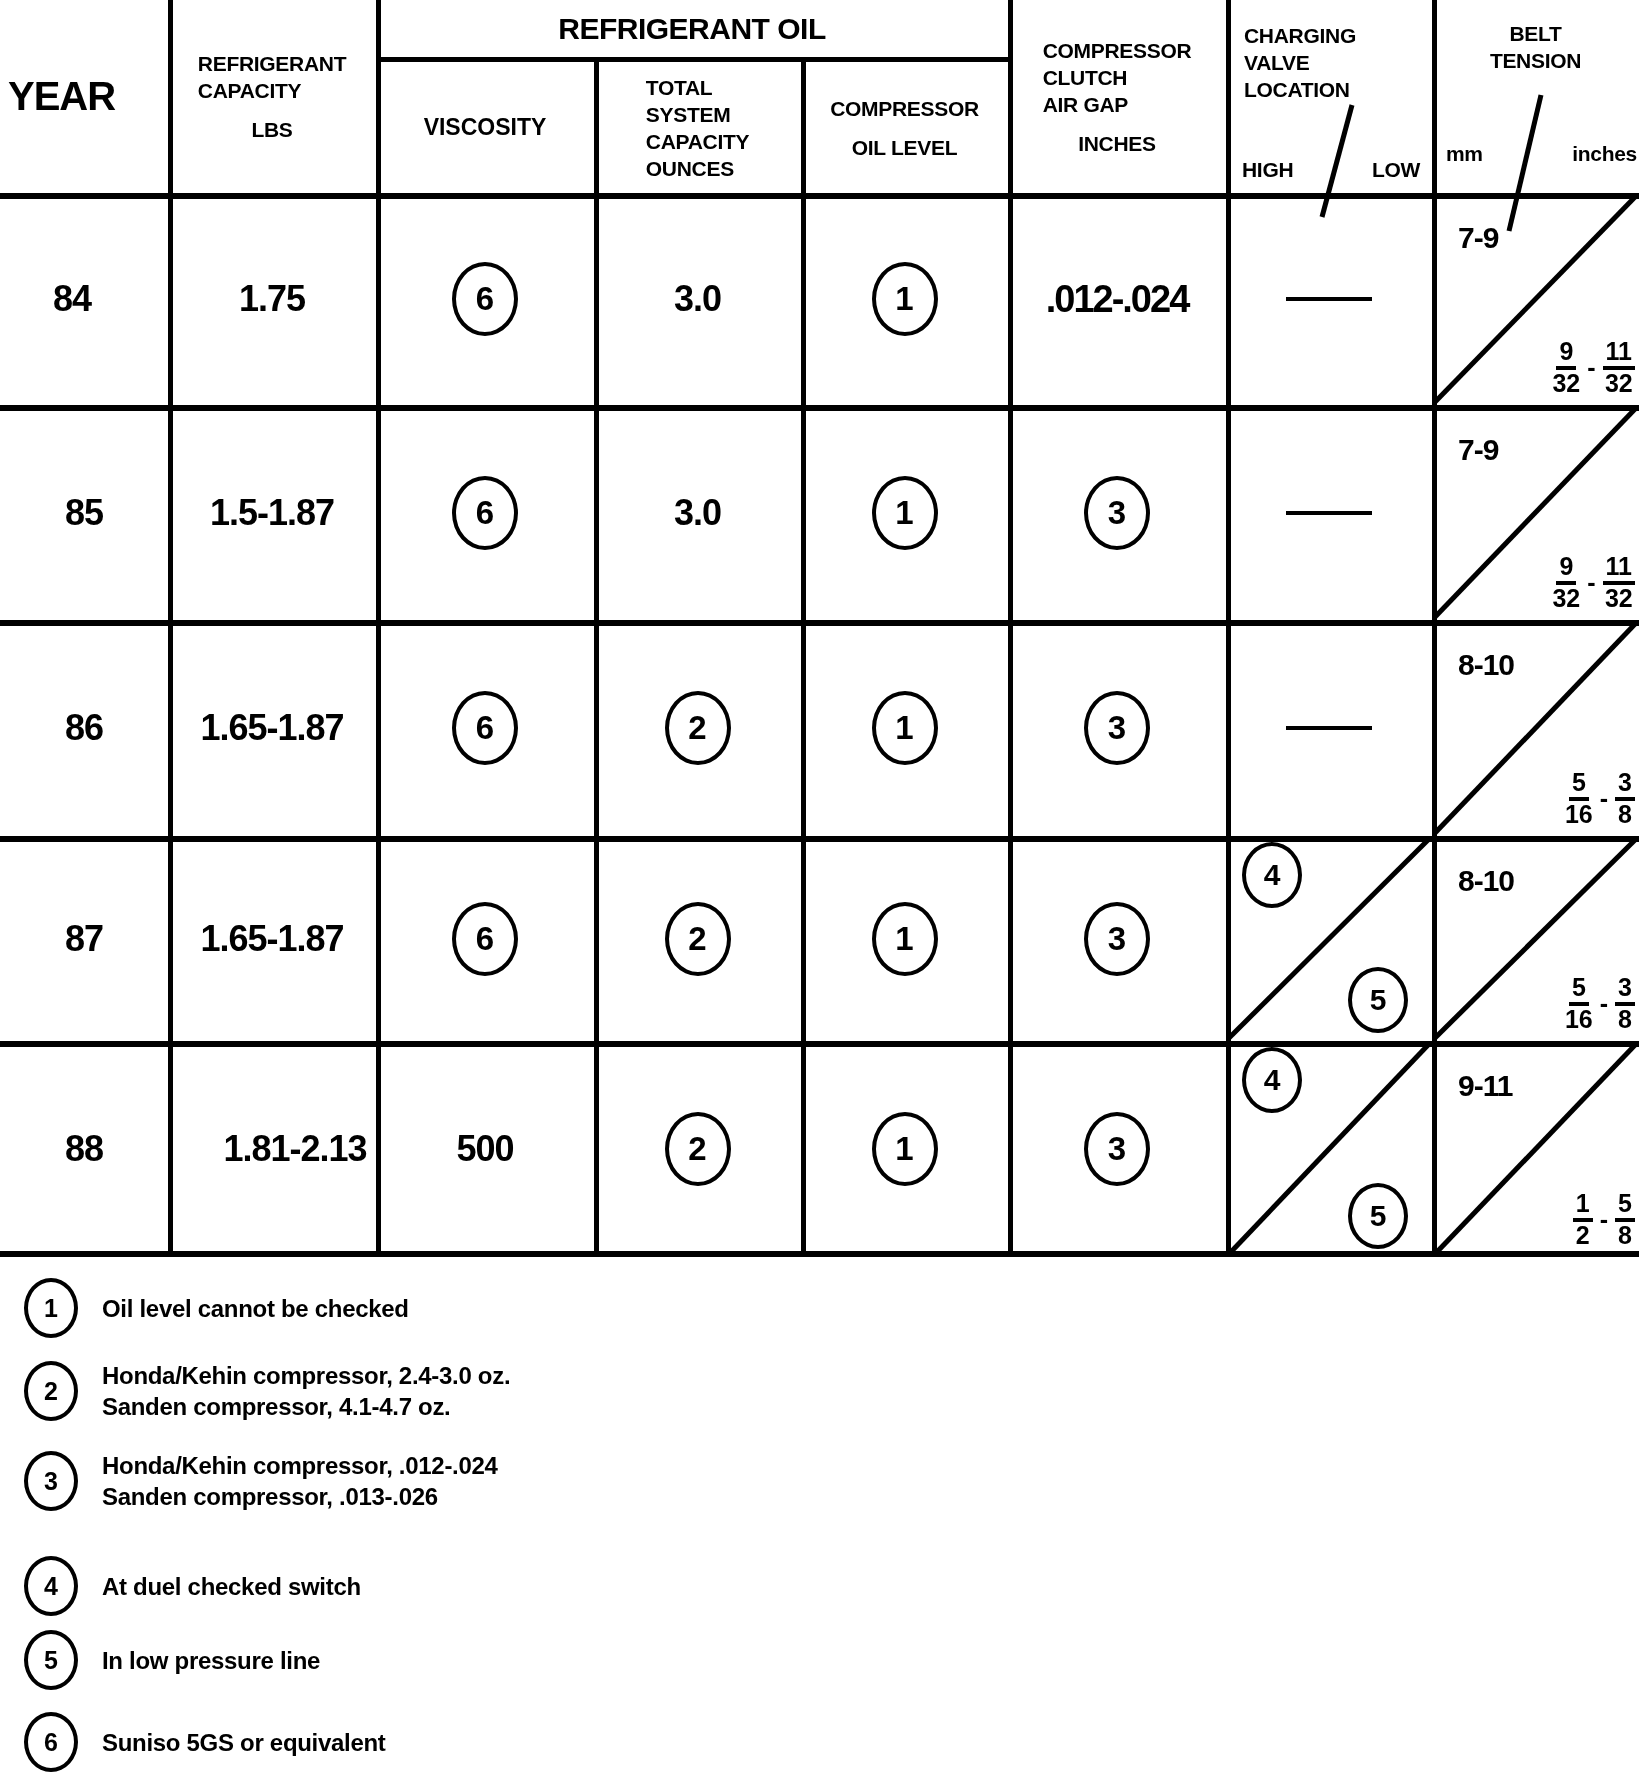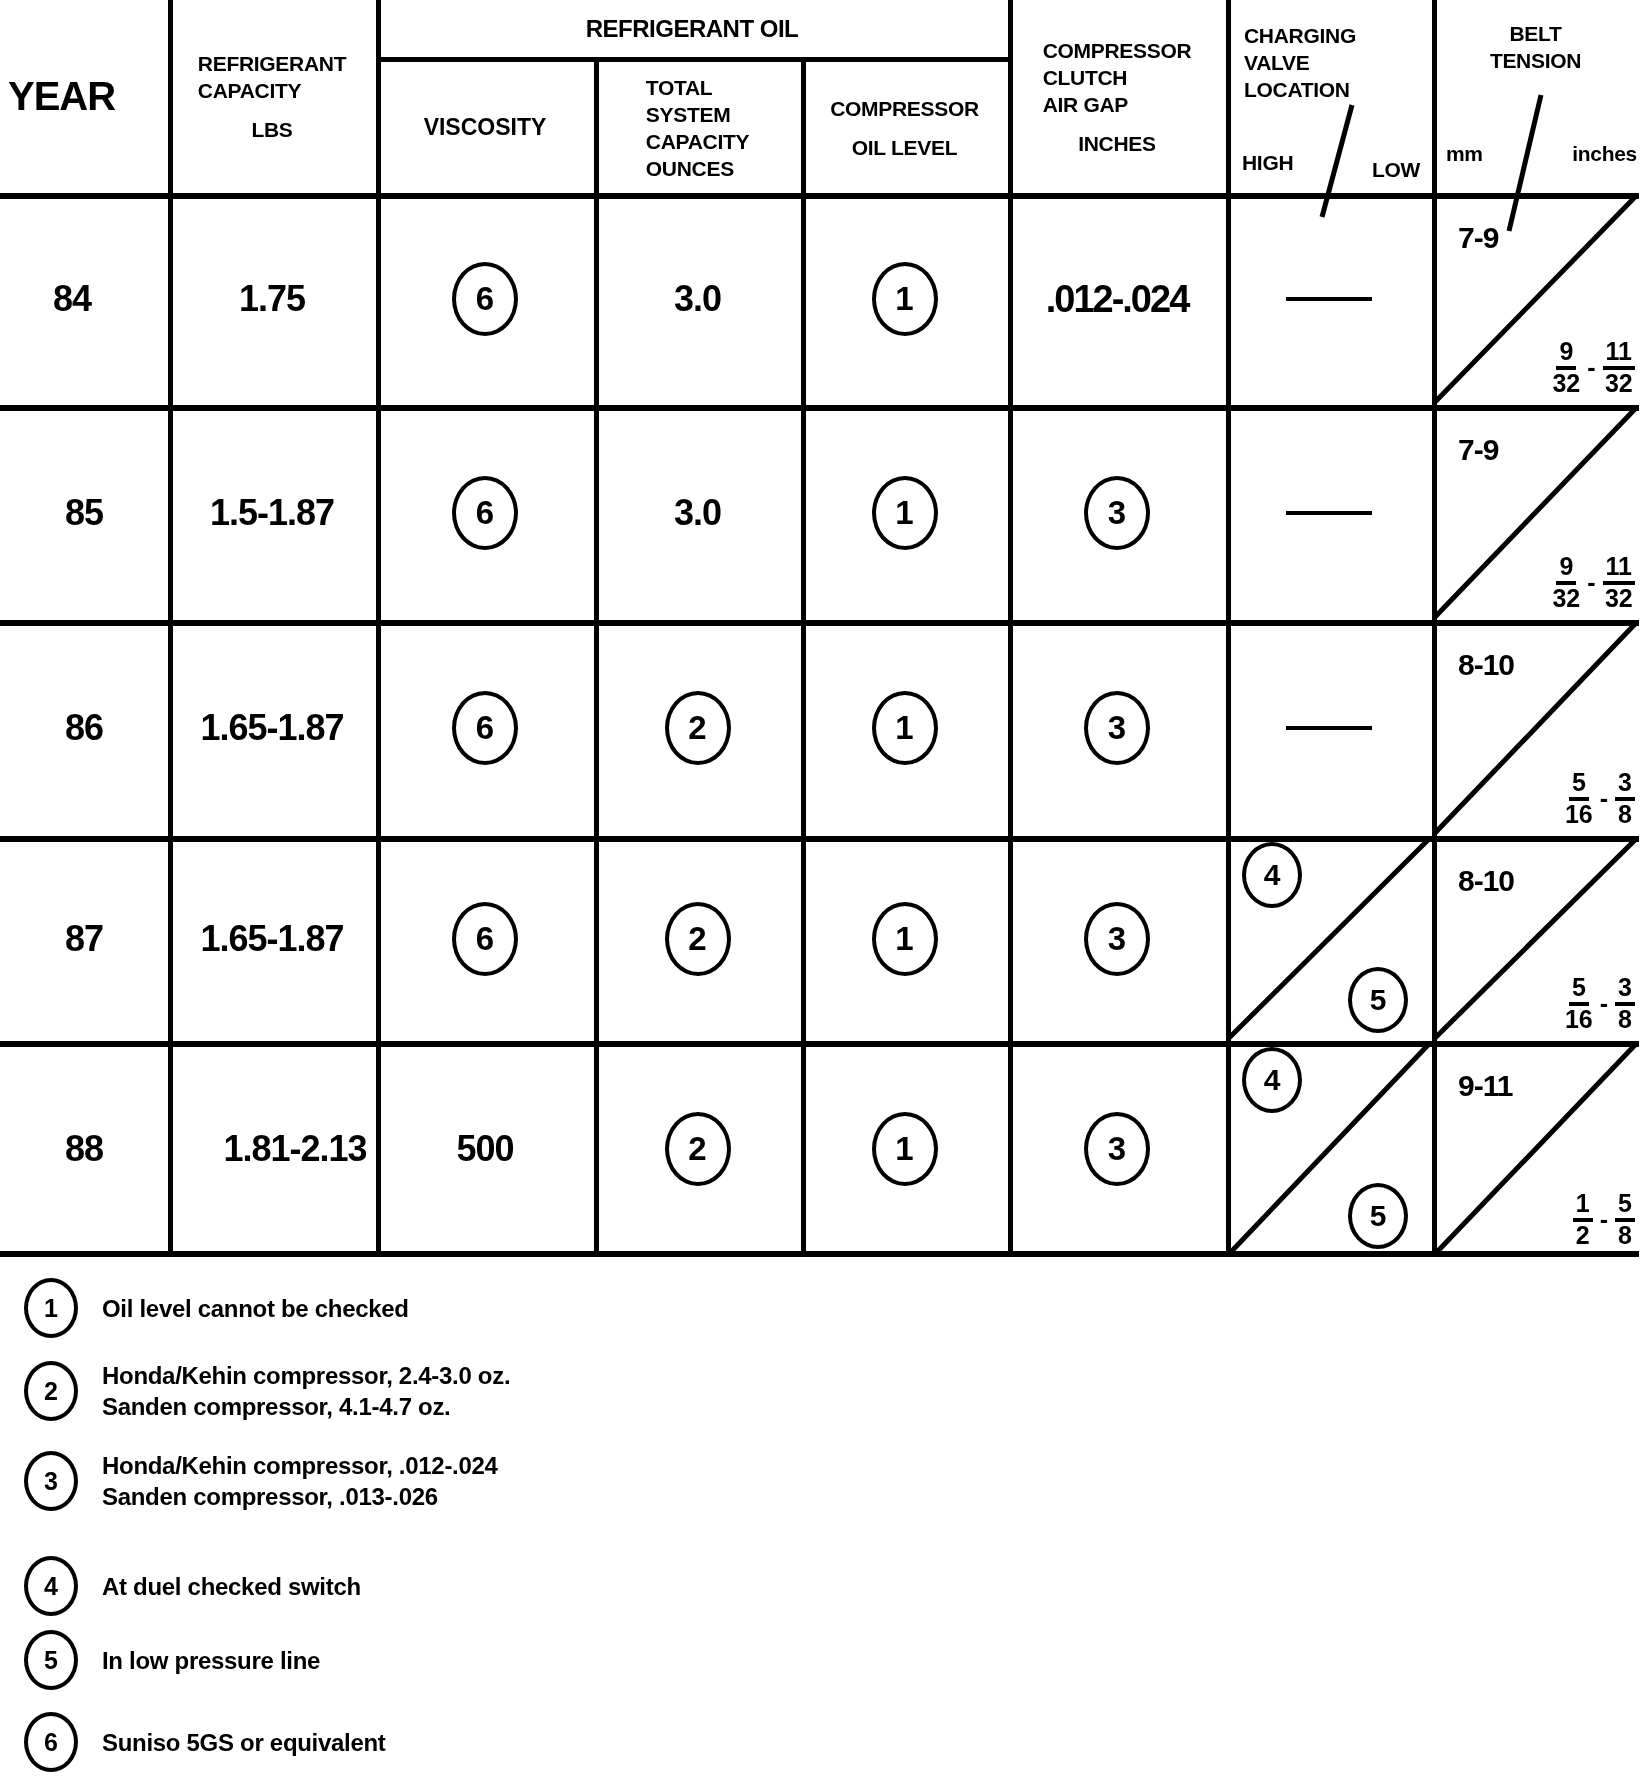--- a/index.html
+++ b/index.html
@@ -4,21 +4,21 @@
 <style>
   html,body{margin:0;padding:0;background:#fff;}
   .page{position:relative;width:1648px;height:1780px;background:#fff;overflow:hidden;
         font-family:"Liberation Sans",sans-serif;font-weight:bold;color:#000;}
   .abs{position:absolute;}
   .line{position:absolute;background:#000;}
   .cell{position:absolute;display:flex;align-items:center;justify-content:center;}
   .colflex{flex-direction:column;}
   .hline{display:block;font-size:21px;line-height:27px;letter-spacing:-0.3px;}
   .h-year{font-size:40px;letter-spacing:-1px;}
-  .h-oil-top{font-size:24px;letter-spacing:-0.5px;}
+  .h-oil-top{font-size:30px;letter-spacing:-0.5px;}
   .h-visc{font-size:23px;}
   .left-block{text-align:left;}
   .gap-top{margin-top:12px;}
   .val{font-size:36px;letter-spacing:-1px;}
   .val-tight{font-size:38px;letter-spacing:-2px;}
   .circled{display:inline-flex;align-items:center;justify-content:center;
            border:4px solid #000;border-radius:50%;background:#fff;}
   .circled.big{width:58px;height:66px;font-size:33px;}
   .circled.mid{width:52px;height:58px;font-size:30px;}
   .circled.foot{width:46px;height:52px;font-size:25px;flex:0 0 auto;}
@@ -80,21 +80,21 @@
       </span>
     <span class="hline gap-top">INCHES</span>
   </div>
 
   <div class="abs" style="left:1226px;top:0;width:206px;height:193px;">
     <span class="abs left-block" style="left:18px;top:22px;">
         <span class="hline">CHARGING</span>
         <span class="hline">VALVE</span>
         <span class="hline">LOCATION</span>
       </span>
-    <span class="abs hline" style="left:16px;bottom:17px;">HIGH</span>
+    <span class="abs hline" style="left:16px;bottom:10px;">HIGH</span>
     <span class="abs hline" style="right:12px;bottom:10px;">LOW</span>
     <svg class="abs" style="left:92px;top:102px;" width="38" height="118">
       <line x1="4" y1="115" x2="34" y2="3" stroke="#000" stroke-width="5"></line>
     </svg>
   </div>
 
   <div class="abs" style="left:1432px;top:0;width:207px;height:193px;">
     <span class="abs" style="left:0;top:20px;width:207px;text-align:center;">
         <span class="hline">BELT</span>
         <span class="hline">TENSION</span>

